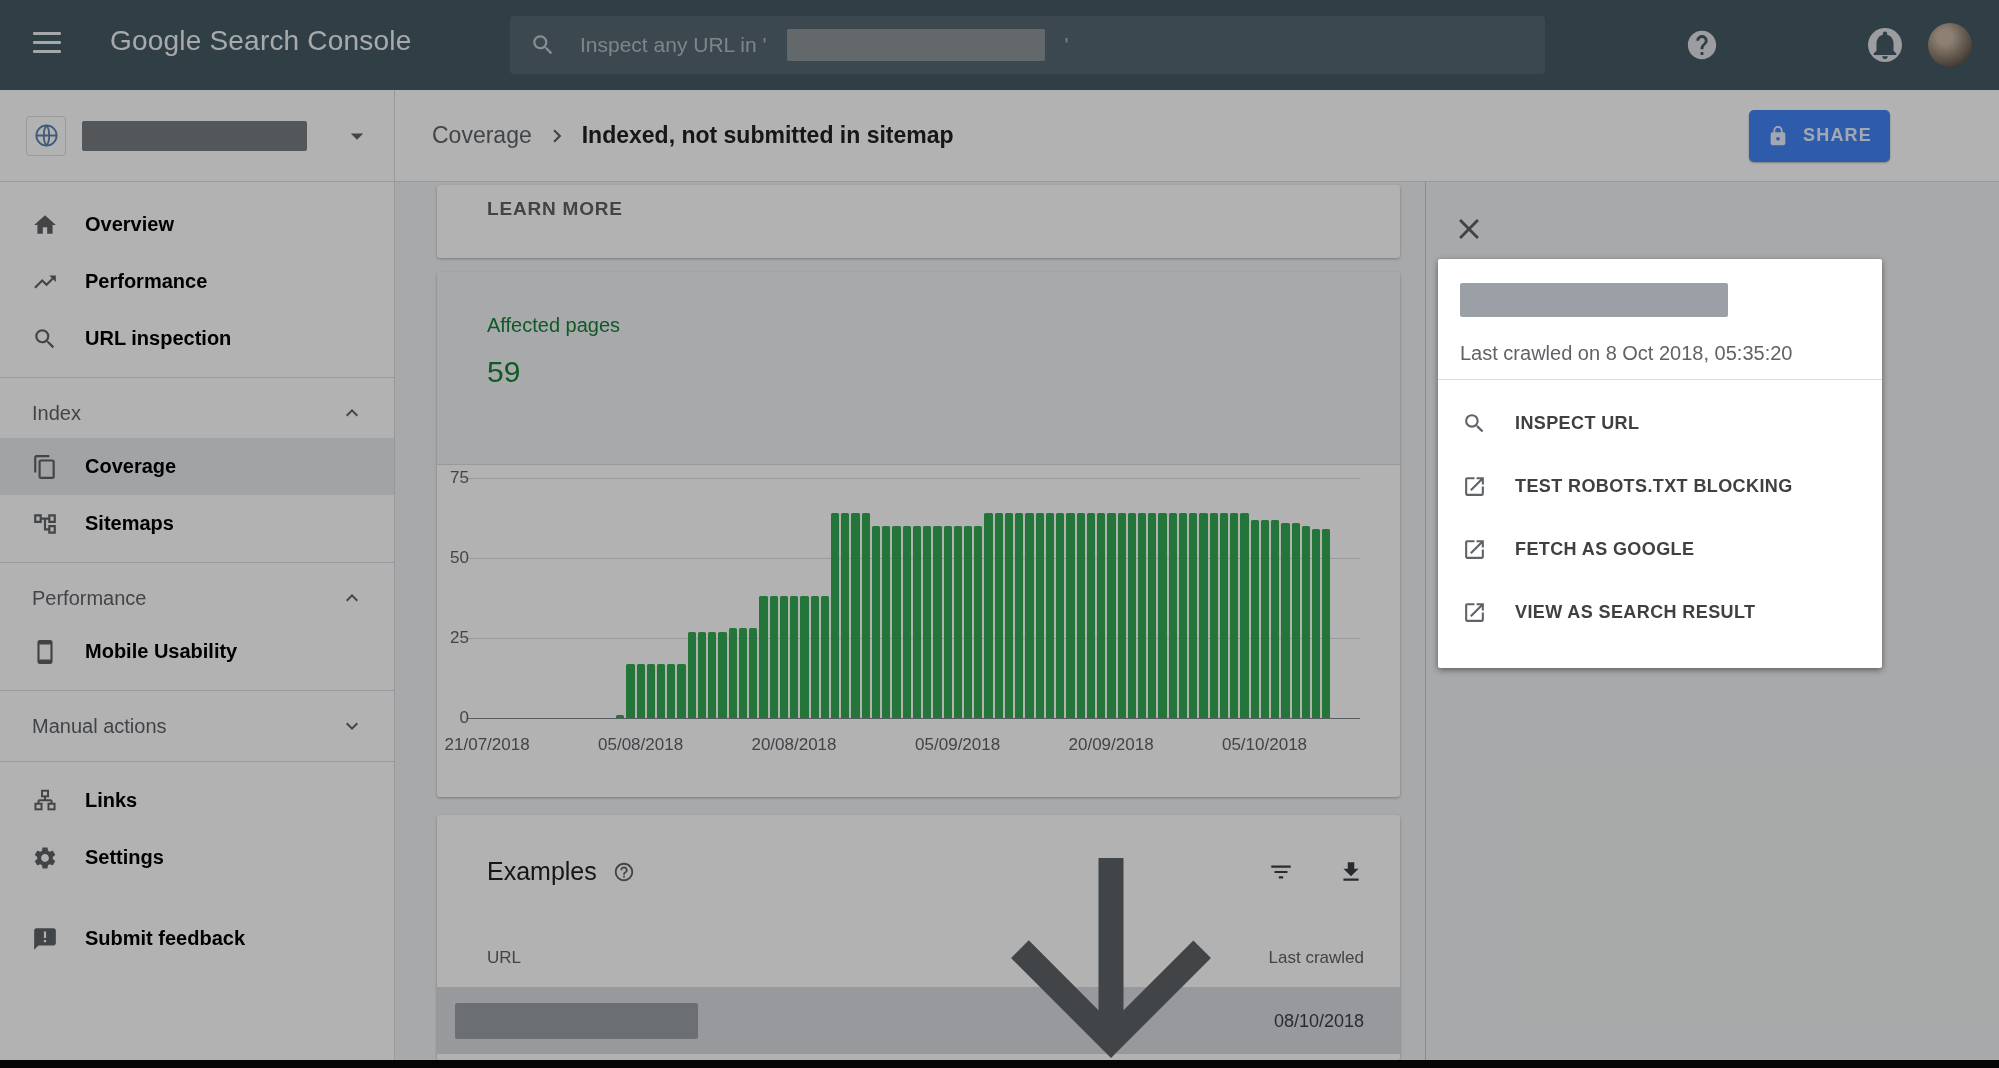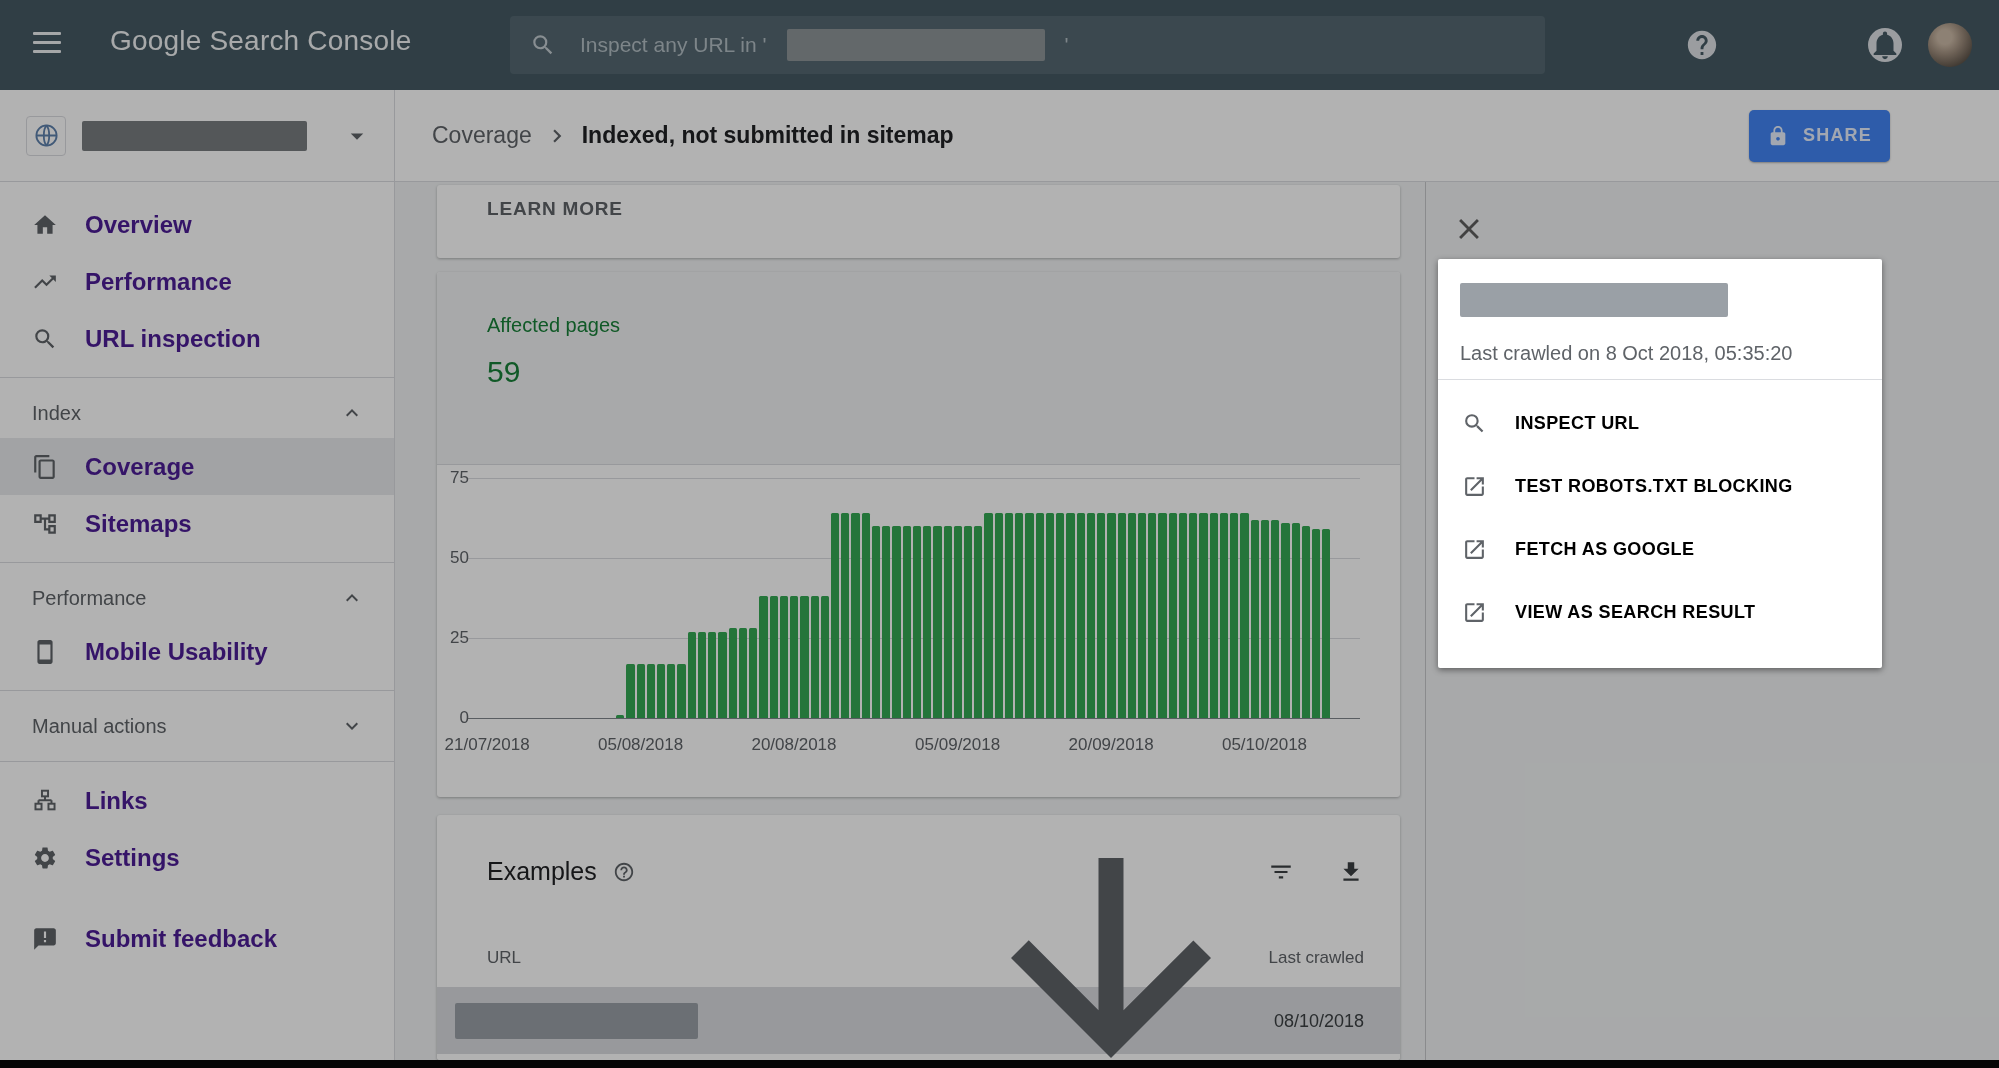--- a/index.html
+++ b/index.html
@@ -41,21 +41,21 @@
   .share-btn span{color:#e8f0fe;font-size:18px;font-weight:700;letter-spacing:1.2px;}
 
   
   .sidebar{position:absolute;left:0;top:90px;width:395px;height:970px;background:#fff;border-right:1px solid #dadce0;z-index:1;}
   .prop-row{height:92px;border-bottom:1px solid #dadce0;display:flex;align-items:center;padding:0 26px;position:relative;cursor:pointer;}
   .globe-box{width:40px;height:40px;border:1px solid #dadce0;border-radius:4px;display:flex;align-items:center;justify-content:center;color:#5e81ac;background:#fff;}
   .globe-box svg{width:27px;height:27px;}
   .prop-redact{width:225px;height:30px;background:#797d80;margin-left:16px;}
   .prop-caret{position:absolute;right:22px;width:30px;height:30px;color:#5f6368;}
   .nav{padding-top:14px;}
-  .nav-item{height:57px;display:flex;align-items:center;padding:0 32px;gap:27px;color:#4c1d95;font-size:24px;font-weight:700;cursor:pointer;}
+  .nav-item{height:57px;display:flex;align-items:center;padding:0 32px;gap:27px;color:#000000;font-size:20px;font-weight:700;cursor:pointer;}
   .nav-item .nicon{width:26px;height:26px;color:#5f6368;flex:0 0 auto;}
   .nav-item.selected{background:#e8eaed;}
   .nav-sep{border-top:1px solid #dadce0;margin:10px 0;}
   .nav-header{height:50px;margin-top:4px;display:flex;align-items:center;justify-content:space-between;padding:0 30px 0 32px;color:#5f6368;font-size:20px;cursor:pointer;}
   .nav-header .chev{width:24px;height:24px;color:#5f6368;}
   .nav-gap{height:24px;}
 
   
   .content{position:absolute;left:395px;top:182px;width:1604px;height:878px;background:#f1f3f4;}
   .vline{position:absolute;left:1030px;top:0;bottom:0;width:1px;background:#c6c8ca;}
@@ -91,21 +91,21 @@
   
   .dim{position:absolute;inset:0;background:rgba(0,0,0,.30);z-index:50;pointer-events:none;}
   .panel-close{position:absolute;left:1452px;top:212px;width:34px;height:34px;color:#424242;cursor:pointer;z-index:60;}
   .panel-card{position:absolute;left:1438px;top:259px;width:444px;height:409px;background:#fff;border-radius:2px;box-shadow:0 2px 6px rgba(0,0,0,.45);z-index:60;}
   .panel-top{padding:24px 24px 0 22px;border-bottom:1px solid #dadce0;height:121px;}
   .panel-redact{width:268px;height:34px;background:#9aa0a6;}
   .panel-crawled{color:#5f6368;font-size:20px;margin-top:21px;white-space:nowrap;}
   .panel-menu{padding-top:12px;}
   .pitem{height:63px;display:flex;align-items:center;padding:0 24px;gap:28px;cursor:pointer;}
   .pitem .picon{width:25px;height:25px;color:#5f6368;flex:0 0 auto;}
-  .pitem .plabel{color:#000000;font-size:18px;font-weight:700;letter-spacing:.4px;}
+  .pitem .plabel{color:#404040;font-size:18px;font-weight:700;letter-spacing:.4px;}
 
   .bottom-strip{position:absolute;left:0;bottom:0;width:1999px;height:8px;background:#060606;z-index:70;}
   svg{display:block;}
 </style>
 </head>
 <body>
 
 <div class="screen">
 
   <header class="topbar">

